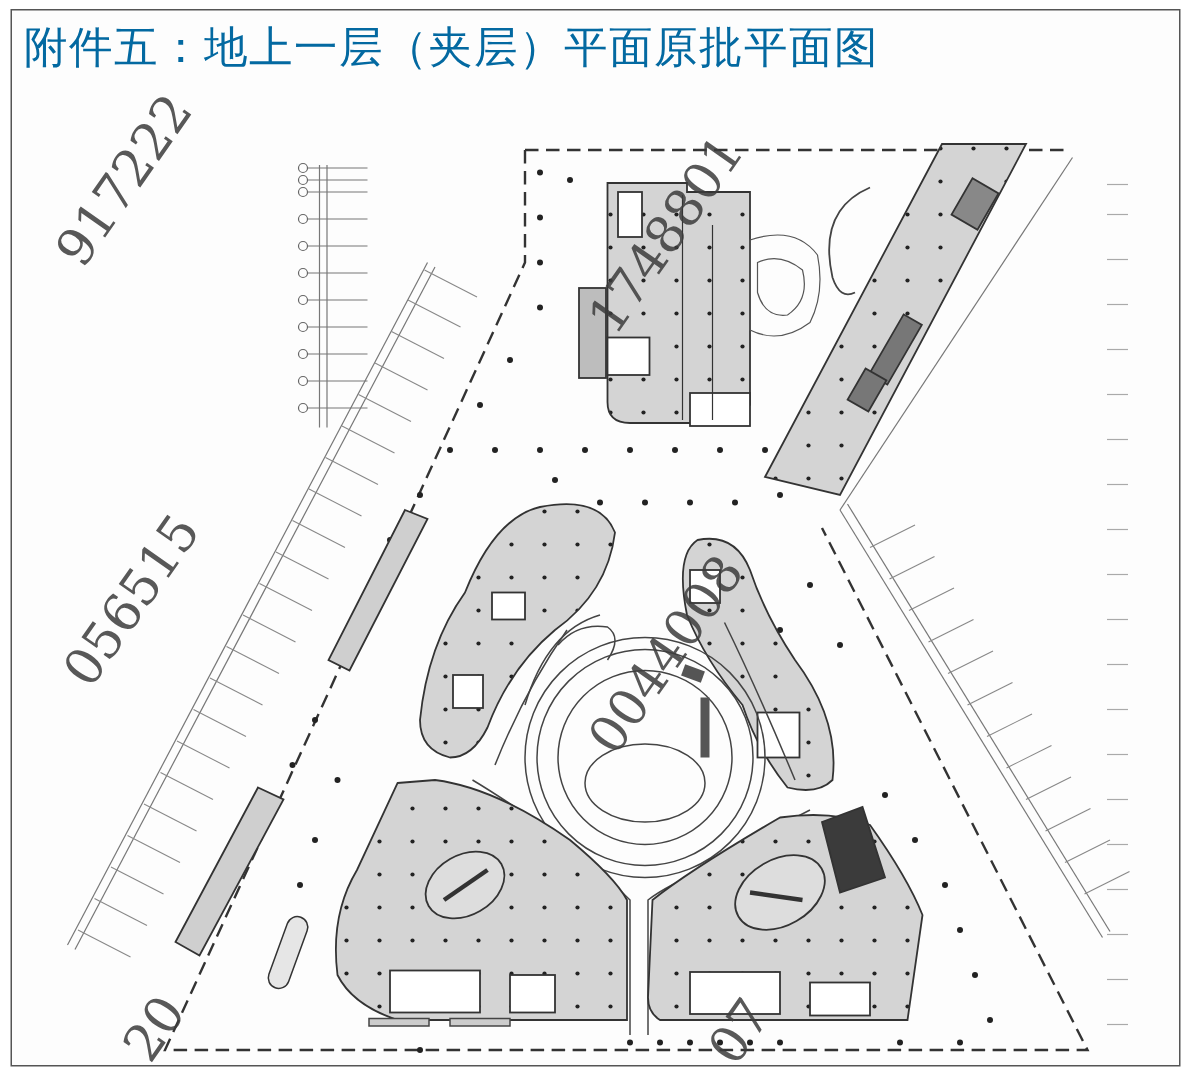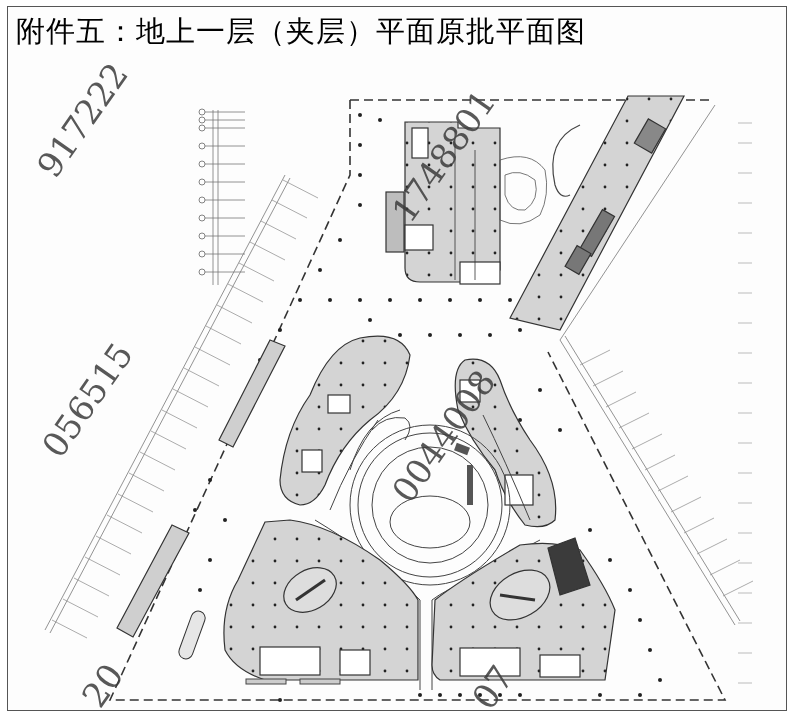--- a/index.html
+++ b/index.html
@@ -1,18 +1,18 @@
 <!DOCTYPE html>
 <html><head>
 <meta charset="utf-8">
 <style>
   html, body { margin: 0; padding: 0; background: #ffffff; }
   body { width: 798px; height: 720px; position: relative; overflow: hidden; font-family: "DejaVu Sans", sans-serif; }
   .frame { position: absolute; left: 7px; top: 6px; width: 780px; height: 705px; border: 1.5px solid #555; box-sizing: border-box; background: #fdfdfd; }
-  .title { position: absolute; left: 16px; top: 12px; font-family: "DejaVu Serif", serif; font-size: 29px; color: #000000; letter-spacing: 1px; white-space: nowrap; }
+  .title { position: absolute; left: 16px; top: 12px; font-family: "DejaVu Serif", serif; font-size: 29px; color: #0369a1; letter-spacing: 1px; white-space: nowrap; }
   .plan { position: absolute; left: 0; top: 0; width: 798px; height: 720px; }
   .wm { font-family: "DejaVu Serif", serif; fill: #3c3c3c; opacity: 0.85; }
 </style>
 </head>
 <body>
 
 <div class="frame"></div>
 <div class="title">附件五：地上一层（夹层）平面原批平面图</div>
 
 <svg class="plan" viewBox="0 0 798 720" xmlns="http://www.w3.org/2000/svg">

